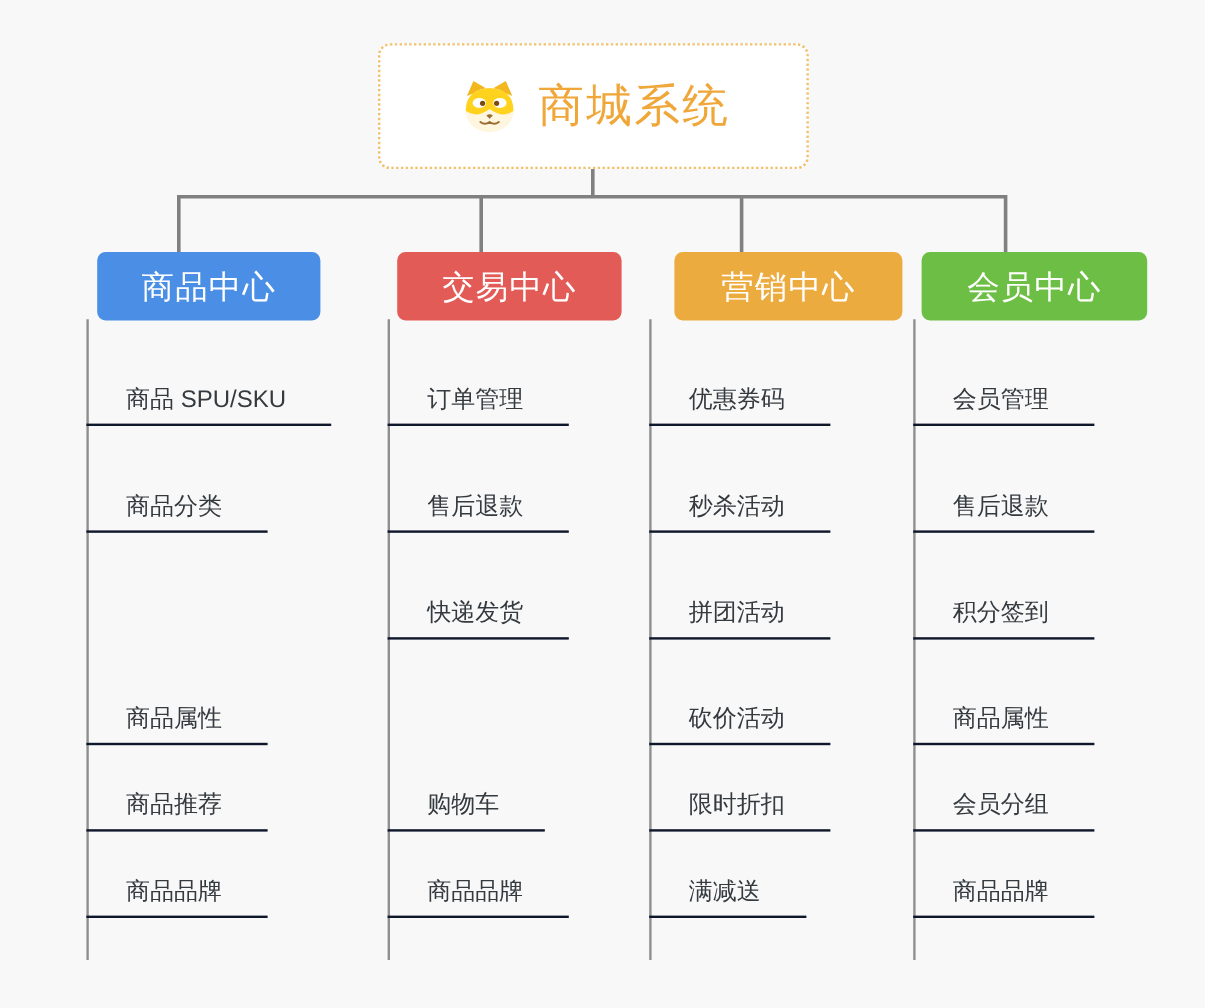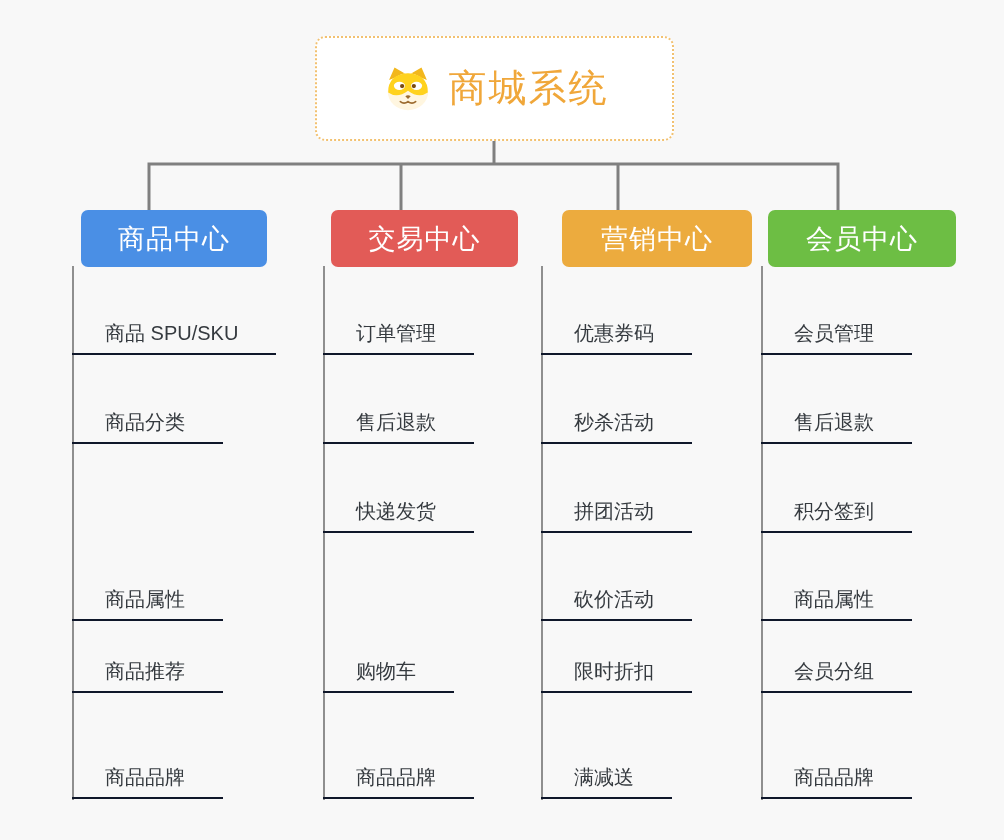--- a/index.html
+++ b/index.html
@@ -59,21 +59,21 @@
   }
   .x0{left:72px;}
   .x1{left:323px;}
   .x2{left:541px;}
   .x3{left:761px;}
   .r0{top:318px;}
   .r1{top:407px;}
   .r2{top:496px;}
   .r3{top:584px;}
   .r4{top:656px;}
-  .r5{top:762px;}
+  .r5{top:728px;}
 </style>
 </head>
 <body>
 
 <div class="canvas">
 
   <svg class="connectors" viewBox="0 0 1004 840" xmlns="http://www.w3.org/2000/svg">
 
     <path d="M494 140 V164" fill="none" stroke="#808080" stroke-width="3"></path>
 

